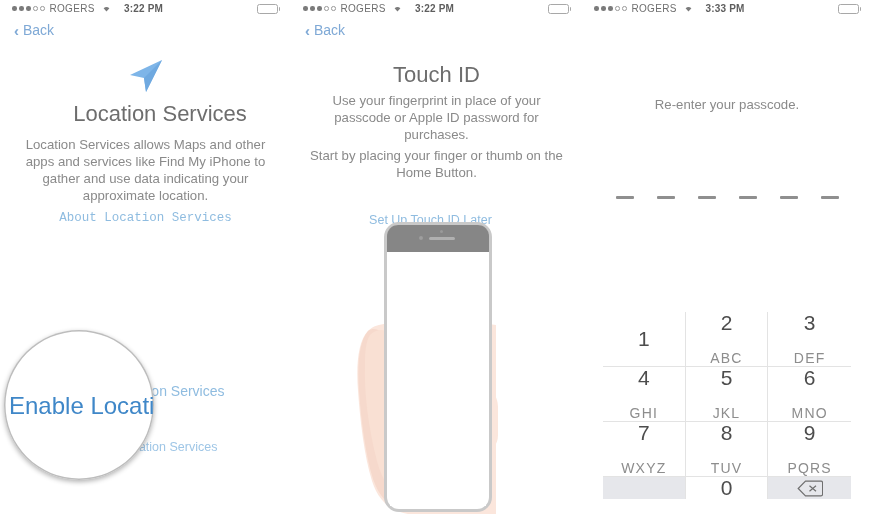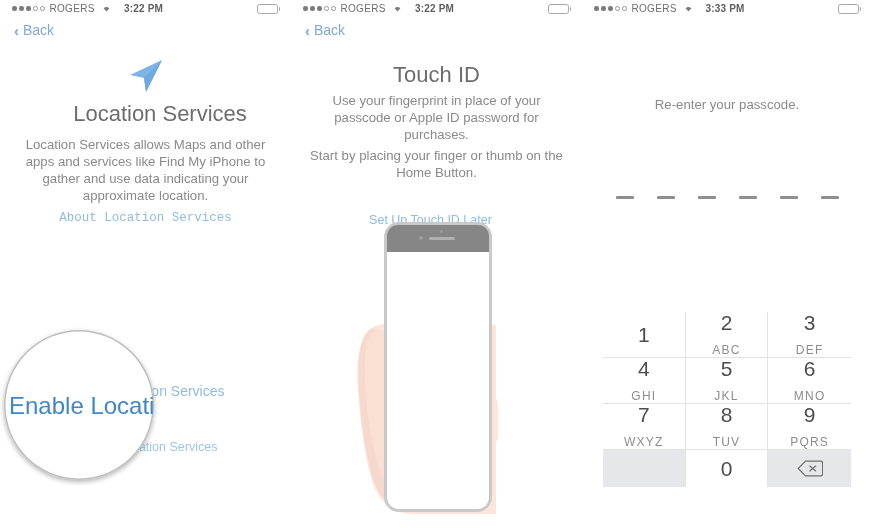--- a/index.html
+++ b/index.html
@@ -75,21 +75,21 @@
   .p3-sub{position:absolute;top:96px;left:0;right:0;}
   .p3-dashes{position:absolute;top:196px;left:0;right:0;display:flex;justify-content:center;gap:23px;}
   .dash{width:18px;height:3px;background:#8f8f8f;border-radius:1px;}
 
   .keypad{position:absolute;left:21px;top:312px;width:248px;height:175px;
           display:grid;grid-template-columns:repeat(3,1fr);grid-template-rows:repeat(4,1fr);}
   .key{position:relative;display:flex;flex-direction:column;align-items:center;justify-content:center;
        border-right:1px solid #e3e3e3;border-bottom:1px solid #e3e3e3;cursor:pointer;background:#fff;}
   .key:nth-child(3n){border-right:none;}
   .key-num{font-size:21px;color:#4d4d4d;line-height:22px;font-weight:300;}
-  .key-letters{font-size:12px;color:#8d8d8d;letter-spacing:1.2px;margin-top:9px;}
+  .key-letters{font-size:14px;color:#8d8d8d;letter-spacing:1.2px;margin-top:16px;}
   .key.blank{background:#e6e7eb;border-bottom:none;}
   .key.zero{border-bottom:none;}
   .key.del{background:#e6e7eb;border-bottom:none;border-right:none;}
   .del-icon{width:26px;height:17px;}
 </style>
 </head>
 <body>
 
 <div class="stage">
 

